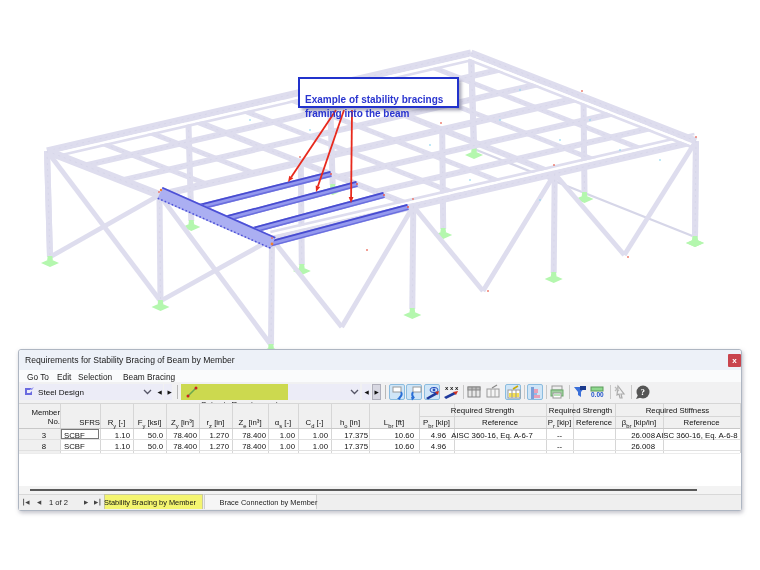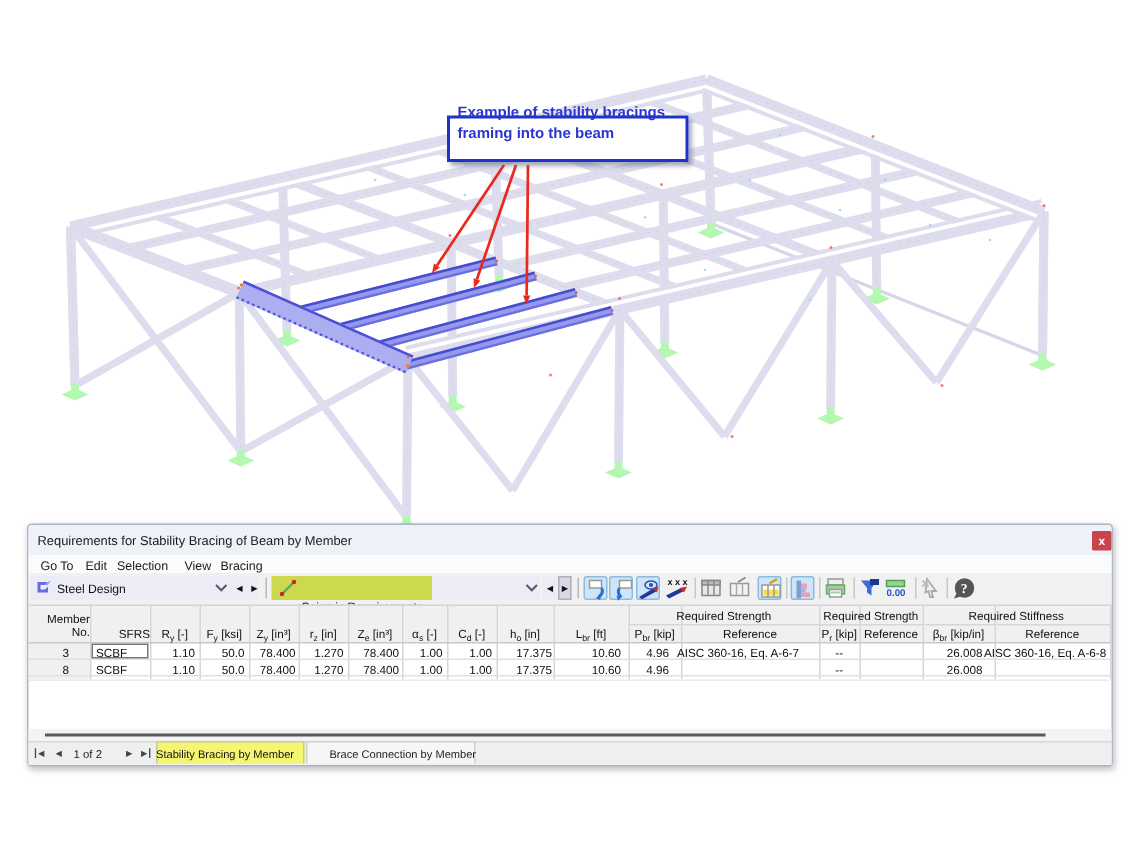--- a/index.html
+++ b/index.html
@@ -157,30 +157,30 @@
     <circle cx="590" cy="120" r="0.9" fill="#8ed8f0" opacity="0.85"></circle>
     <circle cx="540" cy="200" r="0.9" fill="#8ed8f0" opacity="0.85"></circle>
     <line x1="336" y1="110" x2="291.3" y2="177.0" stroke="#e8291c" stroke-width="1.8"></line>
     <polygon points="288,182 289.3,175.7 293.3,178.3" fill="#e8291c"></polygon>
     <line x1="344" y1="110" x2="317.9" y2="186.3" stroke="#e8291c" stroke-width="1.8"></line>
     <polygon points="316,192 315.7,185.5 320.2,187.1" fill="#e8291c"></polygon>
     <line x1="352" y1="110" x2="351.1" y2="197.0" stroke="#e8291c" stroke-width="1.8"></line>
     <polygon points="351,203 348.7,197.0 353.5,197.0" fill="#e8291c"></polygon>
   </svg>
 <div style="position:absolute;left:298px;top:77px;width:161px;height:31px;background:#fff;border:2.5px solid #2132cc;box-shadow:2.5px 2.5px 3px rgba(110,110,135,.6);z-index:3"></div>
-<div style="position:absolute;left:305px;top:69px;font:bold 10px/13.5px 'Liberation Sans',sans-serif;color:#2a35d0;z-index:4">Example of stability bracings<br>framing into the beam</div>
+<div style="position:absolute;left:305px;top:93px;font:bold 10px/13.5px 'Liberation Sans',sans-serif;color:#2a35d0;z-index:4">Example of stability bracings<br>framing into the beam</div>
 <div style="position:absolute;left:18px;top:349px;width:724px;height:162px;background:#fff;border:1px solid #aeb6c2;border-radius:3px;box-shadow:1px 2px 4px rgba(100,100,120,.4)"></div>
 <div style="position:absolute;left:19px;top:350px;width:722px;height:20px;background:#edf1f8;border-radius:3px 3px 0 0"></div>
 <div style="position:absolute;left:25px;top:355px;white-space:nowrap;font:8.6px 'Liberation Sans',sans-serif;color:#1a1a1a">Requirements for Stability Bracing of Beam by Member</div>
 <div style="position:absolute;left:728px;top:354px;width:13px;height:13px;background:#c9444d;color:#fff;font:bold 8px/13px 'Liberation Sans',sans-serif;text-align:center;border-radius:1px">x</div>
 <div style="position:absolute;left:19px;top:370px;width:722px;height:12px;background:#fafbfc"></div>
 <div style="position:absolute;left:27px;top:372px;white-space:nowrap;font:8.3px 'Liberation Sans',sans-serif;color:#1a1a1a">Go To</div>
 <div style="position:absolute;left:57px;top:372px;white-space:nowrap;font:8.3px 'Liberation Sans',sans-serif;color:#1a1a1a">Edit</div>
 <div style="position:absolute;left:78px;top:372px;white-space:nowrap;font:8.3px 'Liberation Sans',sans-serif;color:#1a1a1a">Selection</div>
-<div style="position:absolute;left:123px;top:372px;white-space:nowrap;font:8.3px 'Liberation Sans',sans-serif;color:#1a1a1a">View</div>
+<div style="position:absolute;left:123px;top:372px;white-space:nowrap;font:8.3px 'Liberation Sans',sans-serif;color:#1a1a1a">Beam</div>
 <div style="position:absolute;left:147px;top:372px;white-space:nowrap;font:8.3px 'Liberation Sans',sans-serif;color:#1a1a1a">Bracing</div>
 <div style="position:absolute;left:19px;top:382px;width:722px;height:22px;background:#f1f1f2;border-bottom:1px solid #d9d9d9"></div>
 <div style="position:absolute;left:20px;top:384px;width:135px;height:16px;background:#ececf7"></div>
 <svg width="12" height="11" style="position:absolute;left:23px;top:386px">
     <polygon points="2,2 9,2 7,4 4,4 4,7 7,7 9,5 9,9 2,9" fill="#6a6ae0"></polygon>
     <polygon points="9,2 11,1 9,4 7,4" fill="#9a9af0"></polygon>
   </svg>
 <div style="position:absolute;left:38px;top:388px;white-space:nowrap;font:8.1px 'Liberation Sans',sans-serif;color:#111">Steel Design</div>
 <svg width="10" height="8" style="position:absolute;left:143px;top:389px">
     <polyline points="1,1 4.5,4.5 8,1" fill="none" stroke="#556" stroke-width="1.3"></polyline>

